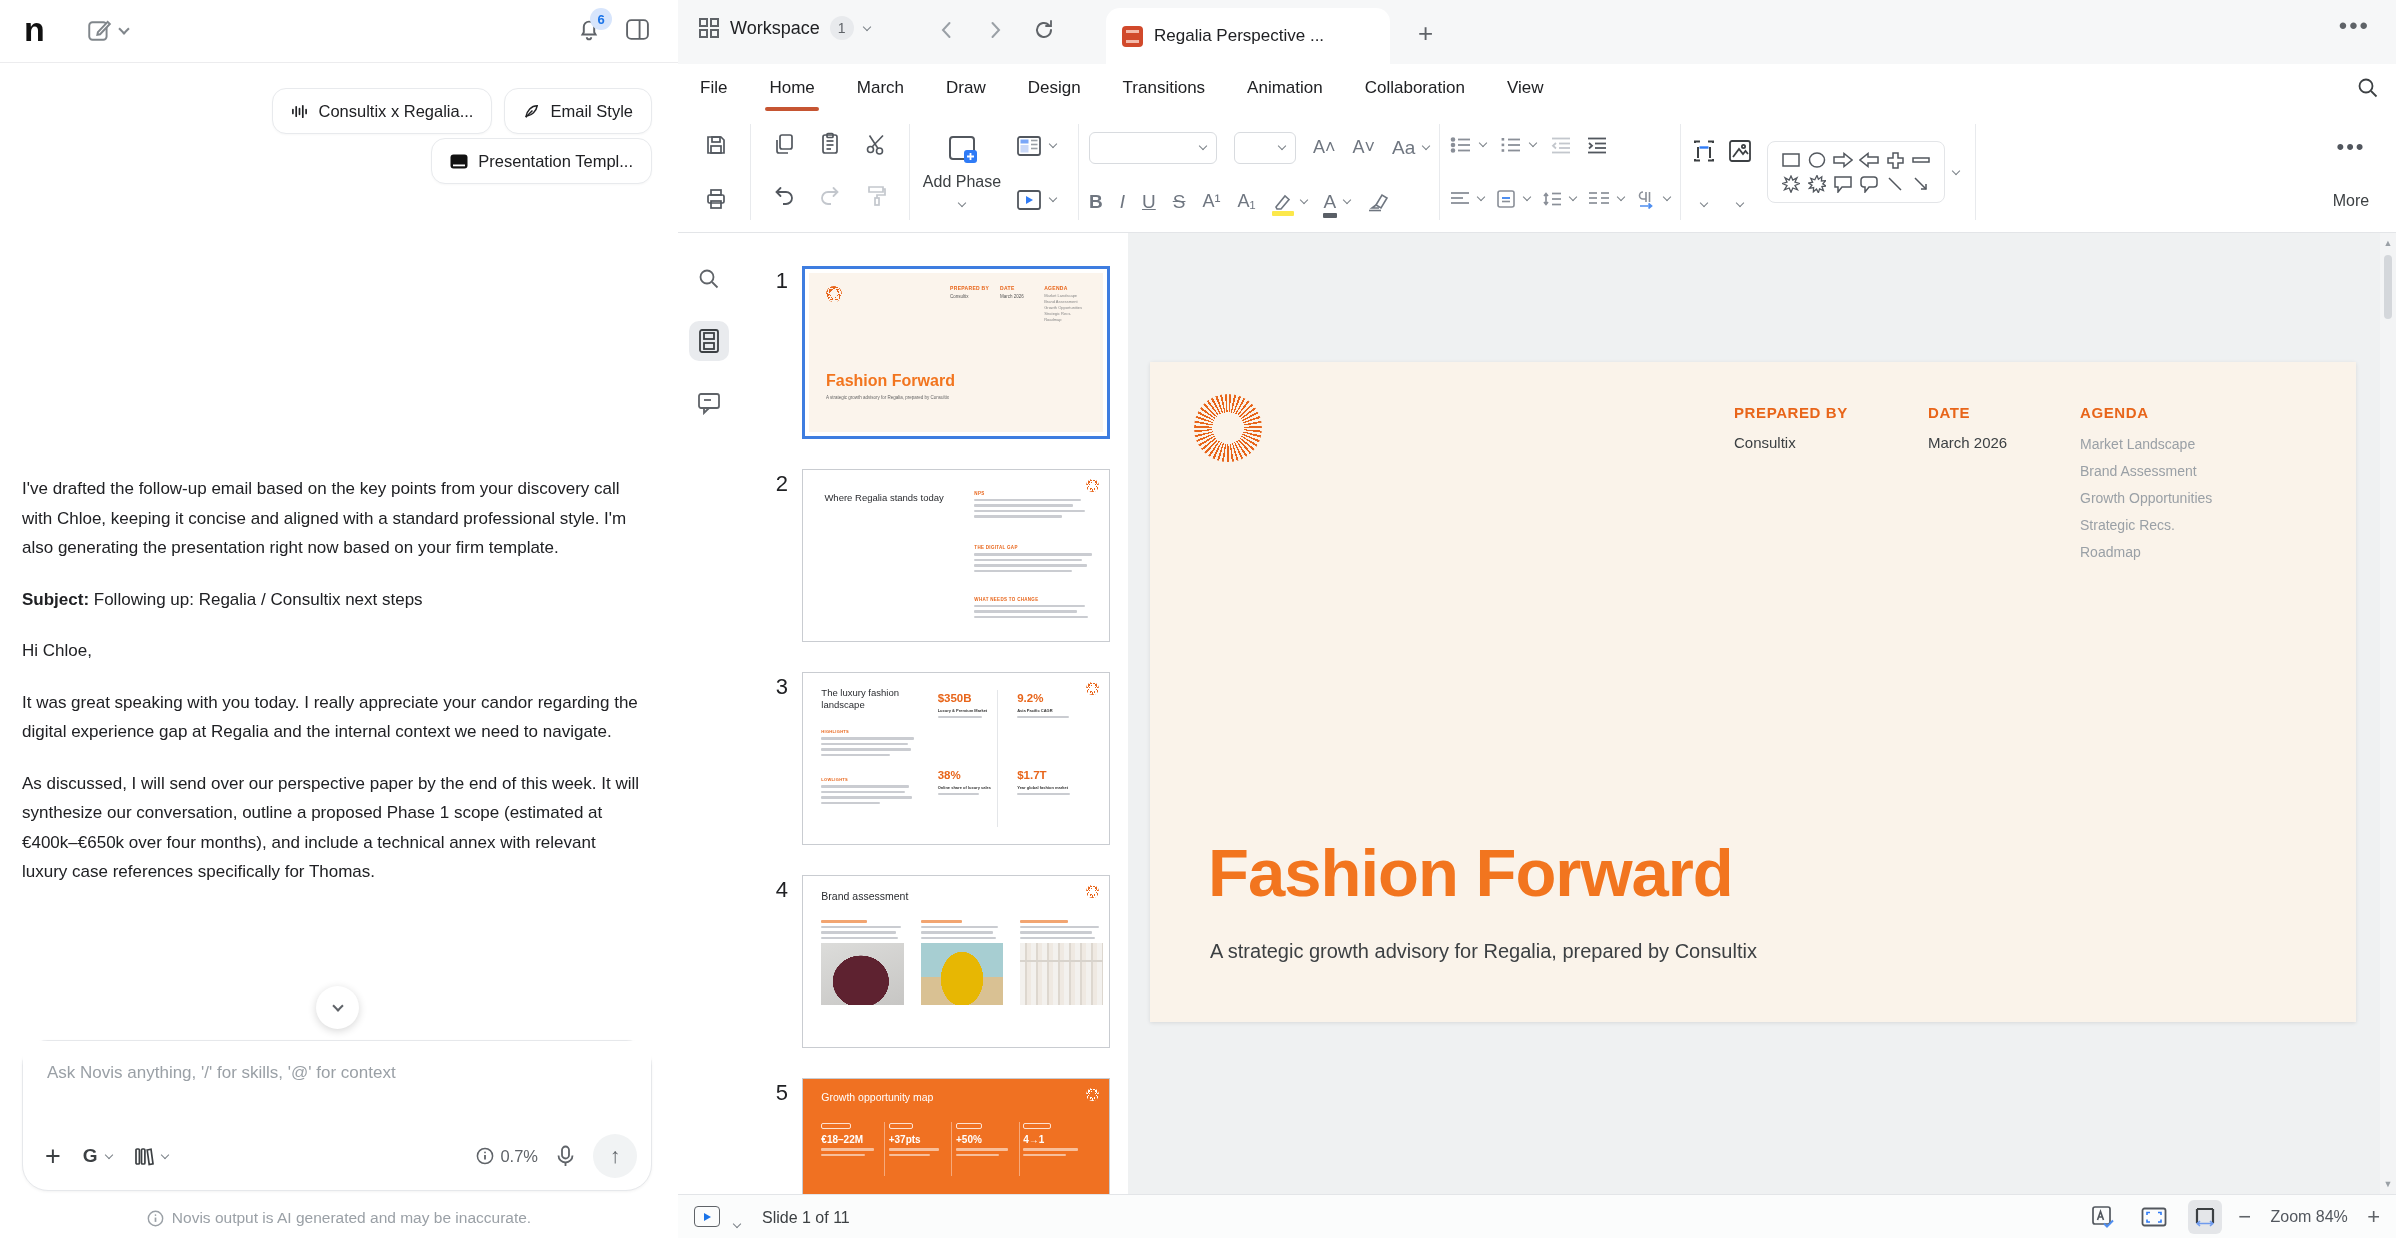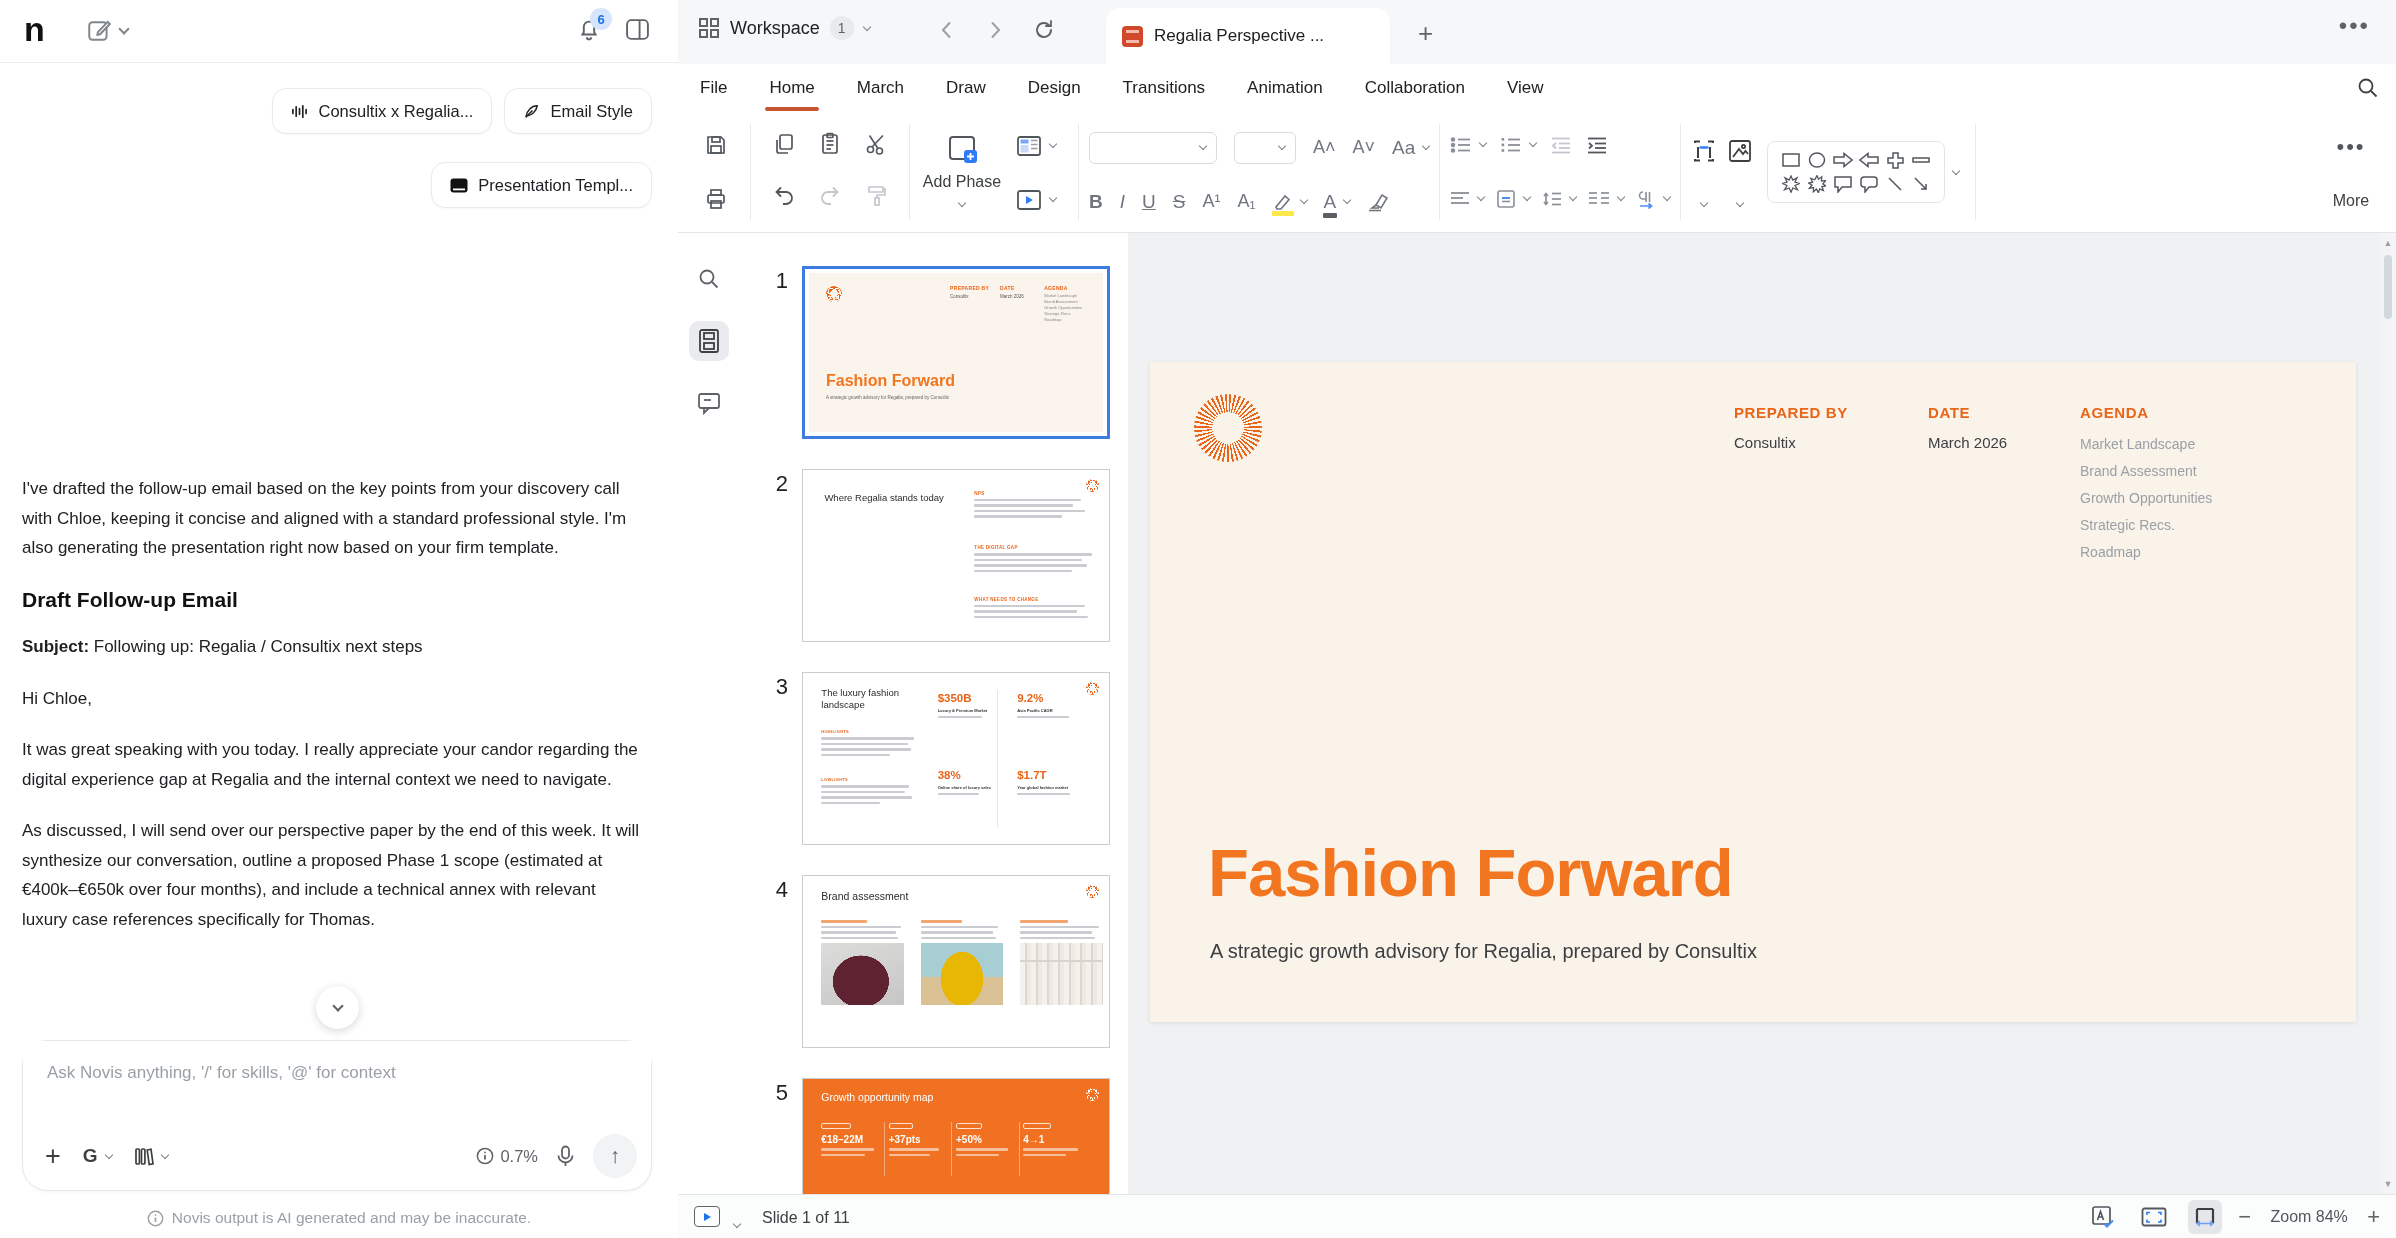--- a/index.html
+++ b/index.html
@@ -9,21 +9,21 @@
   
   .chat{position:absolute;left:0;top:0;width:678px;height:1238px;background:#fff}
   .chat-top{position:relative;height:63px;border-bottom:1px solid #ececee;display:flex;align-items:center}
   .brand{position:absolute;left:24px;top:10px;font-size:34px;font-weight:800;color:#111;letter-spacing:-1px}
   .compose{position:absolute;left:86px;top:18px;display:flex;align-items:center;gap:8px;color:#5f6368}
   .icon-btn{display:flex;align-items:center;justify-content:center;cursor:pointer}
   .bell-wrap{position:absolute;left:576px;top:16px}
   .badge{position:absolute;left:14px;top:-8px;width:22px;height:22px;border-radius:50%;background:#d7e5fc;color:#1a73e8;font-size:13px;font-weight:700;display:flex;align-items:center;justify-content:center}
   .panel-toggle{position:absolute;left:625px;top:18px}
   .chev{display:inline-block;width:8px;height:8px;border-right:2px solid #80868b;border-bottom:2px solid #80868b;transform:rotate(45deg);margin-top:-4px}
-  .chips{position:absolute;top:88px;right:26px;display:flex;flex-direction:column;align-items:flex-end;gap:28px}
+  .chips{position:absolute;top:88px;right:26px;display:flex;flex-direction:column;align-items:flex-end;gap:4px}
   .chip-row{display:flex;gap:12px}
   .chip{display:flex;align-items:center;gap:10px;height:46px;padding:0 18px;border:1px solid #e8eaed;border-radius:14px;background:#fff;font-size:16.5px;color:#202124;box-shadow:0 1px 2px rgba(0,0,0,.03)}
   .bubble{position:absolute;top:206px;left:22px;width:630px;background:#f3f4f6;border-radius:16px;padding:20px 22px;font-size:17px;line-height:29px;color:#202124}
   .mention{color:#1a73e8;background:#e9f1fe;border-radius:6px;padding:1px 3px}
   .read-card{position:absolute;top:400px;left:22px;width:630px;height:57px;border:1px solid #e8eaed;border-radius:14px;background:#fff;display:flex;align-items:center;gap:12px;padding:0 18px;font-size:17px;color:#5f6368;box-shadow:0 1px 2px rgba(0,0,0,.03)}
   .sources{display:flex;align-items:center;gap:7px;color:#1a73e8;font-weight:500;margin-left:8px}
   .answer{position:absolute;top:474px;left:22px;width:618px;font-size:17px;line-height:29.5px;color:#202124}
   .answer p{margin-bottom:22px}
   .answer h3{font-size:21px;margin:10px 0 18px;color:#111}
   .scroll-btn{position:absolute;left:316px;top:986px;width:43px;height:43px;border-radius:50%;background:#fff;box-shadow:0 2px 8px rgba(0,0,0,.16);display:flex;align-items:center;justify-content:center;z-index:6;cursor:pointer}
@@ -176,21 +176,20 @@
             </svg>
           <span>Presentation Templ...</span>
         </div>
       </div>
     </div>
 
 
 
     <div class="answer">
       <p>I've drafted the follow-up email based on the key points from your discovery call with Chloe, keeping it concise and aligned with a standard professional style. I'm also generating the presentation right now based on your firm template.</p>
-      <h3>Draft Follow-up Email</h3>
       <p><b>Subject:</b><span> Following up: Regalia / Consultix next steps</span></p>
       <p>Hi Chloe,</p>
       <p>It was great speaking with you today. I really appreciate your candor regarding the digital experience gap at Regalia and the internal context we need to navigate.</p>
       <p>As discussed, I will send over our perspective paper by the end of this week. It will synthesize our conversation, outline a proposed Phase 1 scope (estimated at €400k–€650k over four months), and include a technical annex with relevant luxury case references specifically for Thomas.</p>
     </div>
 
     <div class="scroll-btn">
       <span class="chev" style="border-color:#5f6368"></span>
     </div>
 

